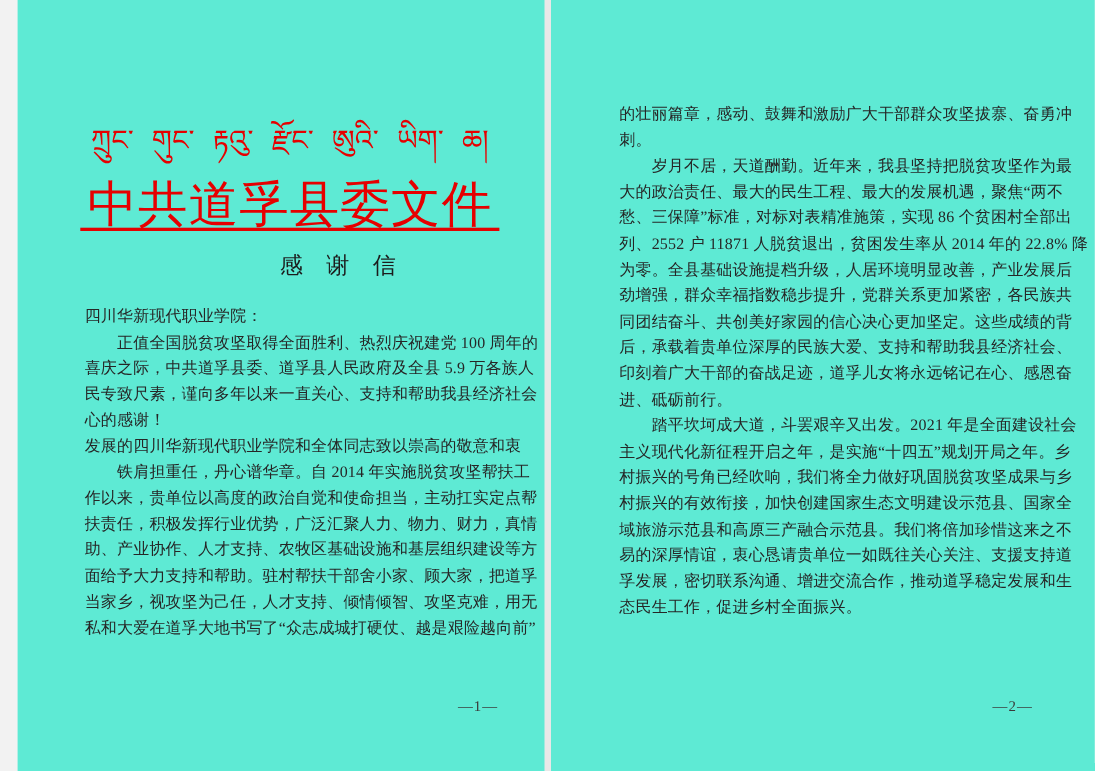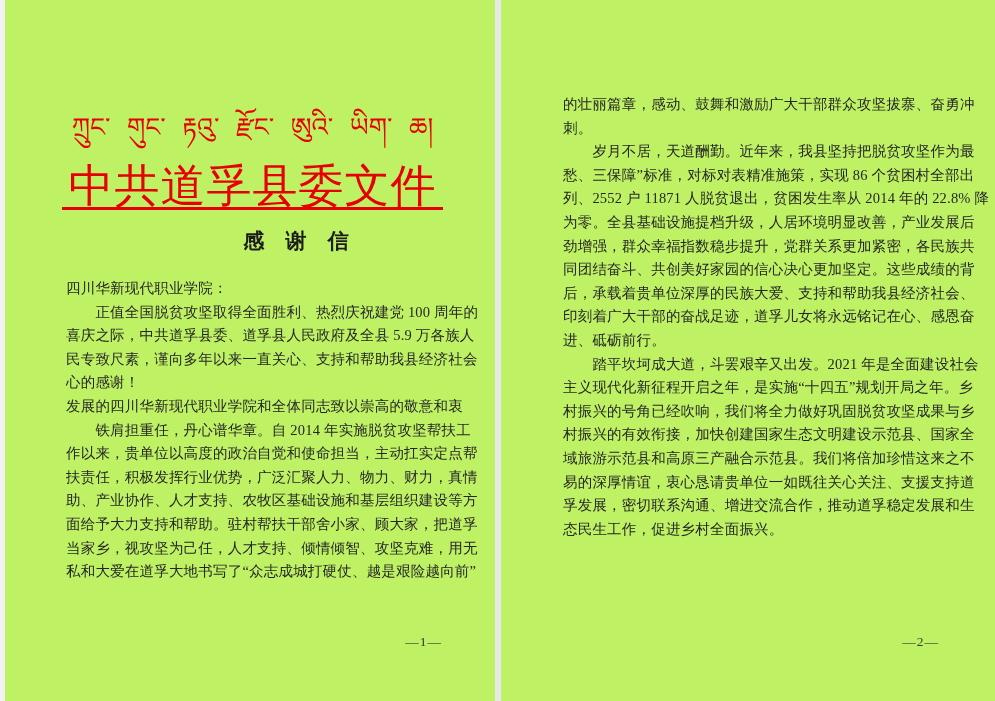--- a/index.html
+++ b/index.html
@@ -7,23 +7,23 @@
     width: 995px; height: 701px;
     position: relative;
     background: #f2f2f2;
     font-family: "Liberation Serif", "DejaVu Serif", serif;
     color: #262626;
     overflow: hidden;
   }
   .page {
     position: absolute; top: 0;
     width: 495px; height: 701px;
-    background: #bef264;
+    background: #5eead4;
   }
-  #page1 { left: 5px; padding-left: 45px; }
+  #page1 { left: 16px; padding-left: 45px; }
   #page2 { left: 501px; width: 494px; }
   .seam {
     position: absolute; top: 0; left: 495px;
     width: 6px; height: 701px;
     background: #e8e8e8;
   }
   .tibetan-masthead {
     position: absolute; top: 108px; left: 50px; width: 395px;
     color: #e60000;
     font-size: 26px; line-height: 40px;
@@ -41,21 +41,21 @@
     font-family: "Liberation Serif", "DejaVu Serif", serif;
   }
   .masthead-rule {
     position: absolute; top: 207px; left: 57px;
     width: 381px; height: 3px;
     background: #e60000;
   }
   .doc-title {
     position: absolute; top: 227px; left: 0; width: 590px;
     text-align: center;
-    font-size: 21px; font-weight: bold;
+    font-size: 21px; font-weight: normal;
     letter-spacing: 8px;
     color: #1c1c1c;
     white-space: nowrap;
   }
   .letter-body {
     position: absolute;
     width: 382px;
   }
   #body1 { top: 277px; left: 61px; }
   #body2 { top: 93px;  left: 62px; }
@@ -104,20 +104,21 @@
   <div class="page-number" id="pagenum1">—1—</div>
 </div>
 
 <div class="seam"></div>
 
 <div class="page" id="page2">
   <div class="letter-body" id="body2">
       <div class="text-line">的壮丽篇章，感动、鼓舞和激励广大干部群众攻坚拔寨、奋勇冲</div>
       <div class="text-line">刺。</div>
       <div class="text-line">　　岁月不居，天道酬勤。近年来，我县坚持把脱贫攻坚作为最</div>
+      <div class="text-line">大的政治责任、最大的民生工程、最大的发展机遇，聚焦“两不</div>
       <div class="text-line">愁、三保障”标准，对标对表精准施策，实现 86 个贫困村全部出</div>
       <div class="text-line">列、2552 户 11871 人脱贫退出，贫困发生率从 2014 年的 22.8% 降</div>
       <div class="text-line">为零。全县基础设施提档升级，人居环境明显改善，产业发展后</div>
       <div class="text-line">劲增强，群众幸福指数稳步提升，党群关系更加紧密，各民族共</div>
       <div class="text-line">同团结奋斗、共创美好家园的信心决心更加坚定。这些成绩的背</div>
       <div class="text-line">后，承载着贵单位深厚的民族大爱、支持和帮助我县经济社会、</div>
       <div class="text-line">印刻着广大干部的奋战足迹，道孚儿女将永远铭记在心、感恩奋</div>
       <div class="text-line">进、砥砺前行。</div>
       <div class="text-line">　　踏平坎坷成大道，斗罢艰辛又出发。2021 年是全面建设社会</div>
       <div class="text-line">主义现代化新征程开启之年，是实施“十四五”规划开局之年。乡</div>

